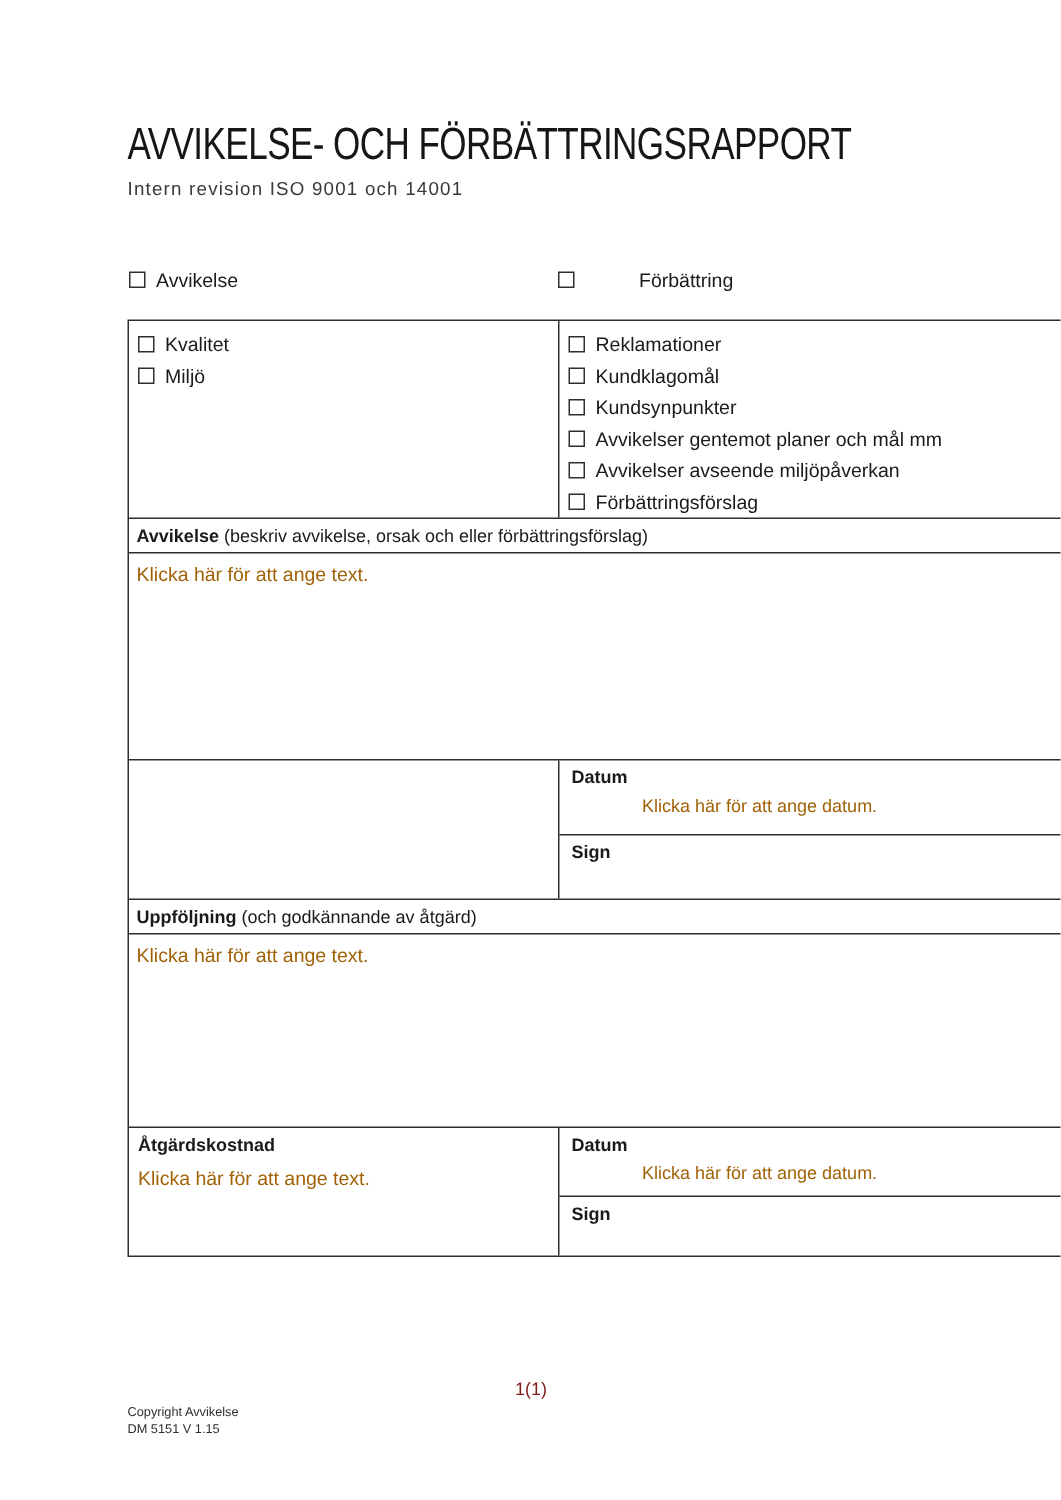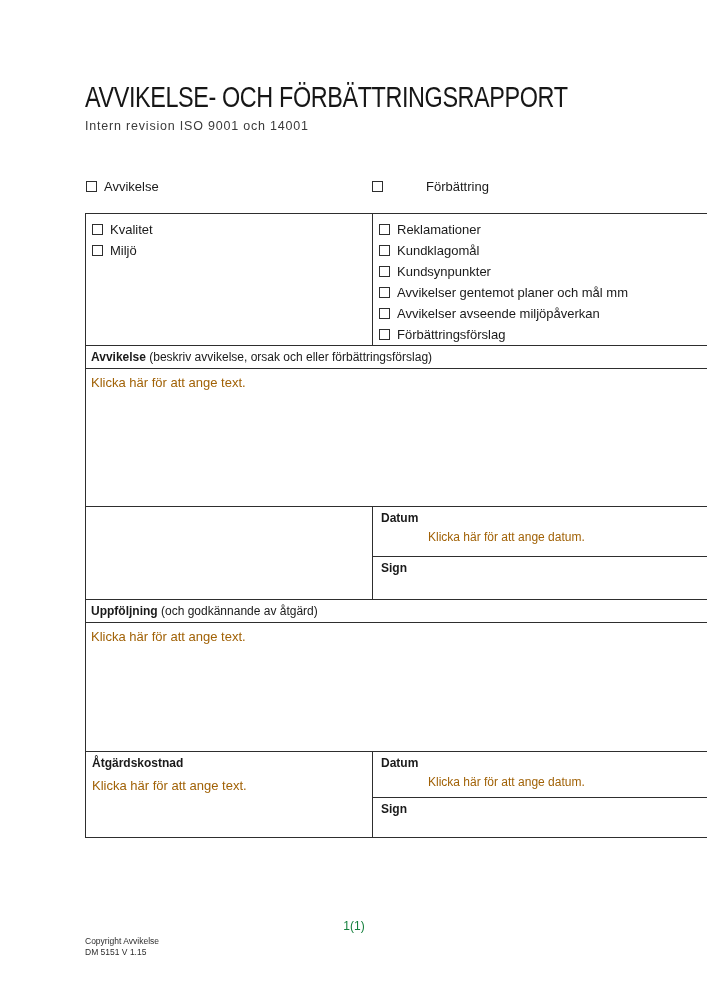--- a/index.html
+++ b/index.html
@@ -74,21 +74,21 @@
   .subcell-sign2 { flex:1; }
 
   .field-label { font-size:12px; font-weight:700; line-height:15px; }
   .subcell .placeholder { font-size:12px; margin-top:3px;margin-left:47px; }
 
   .atgard-cell { padding:4px 6px; }
   .atgard-cell .placeholder { margin-top:7px; }
 
   .page-number {
     position:absolute; left:85px; top:919px; width:538px;
-    text-align:center; font-size:12px; color:#15803d;
+    text-align:center; font-size:12px; color:#7f1d1d;
   }
   .copyright {
     position:absolute; left:85px; top:936px;
     font-size:8.5px; line-height:10.5px; color:#2e2e2e;
   }
 </style>
 </head>
 <body>
 
 <div class="page">

